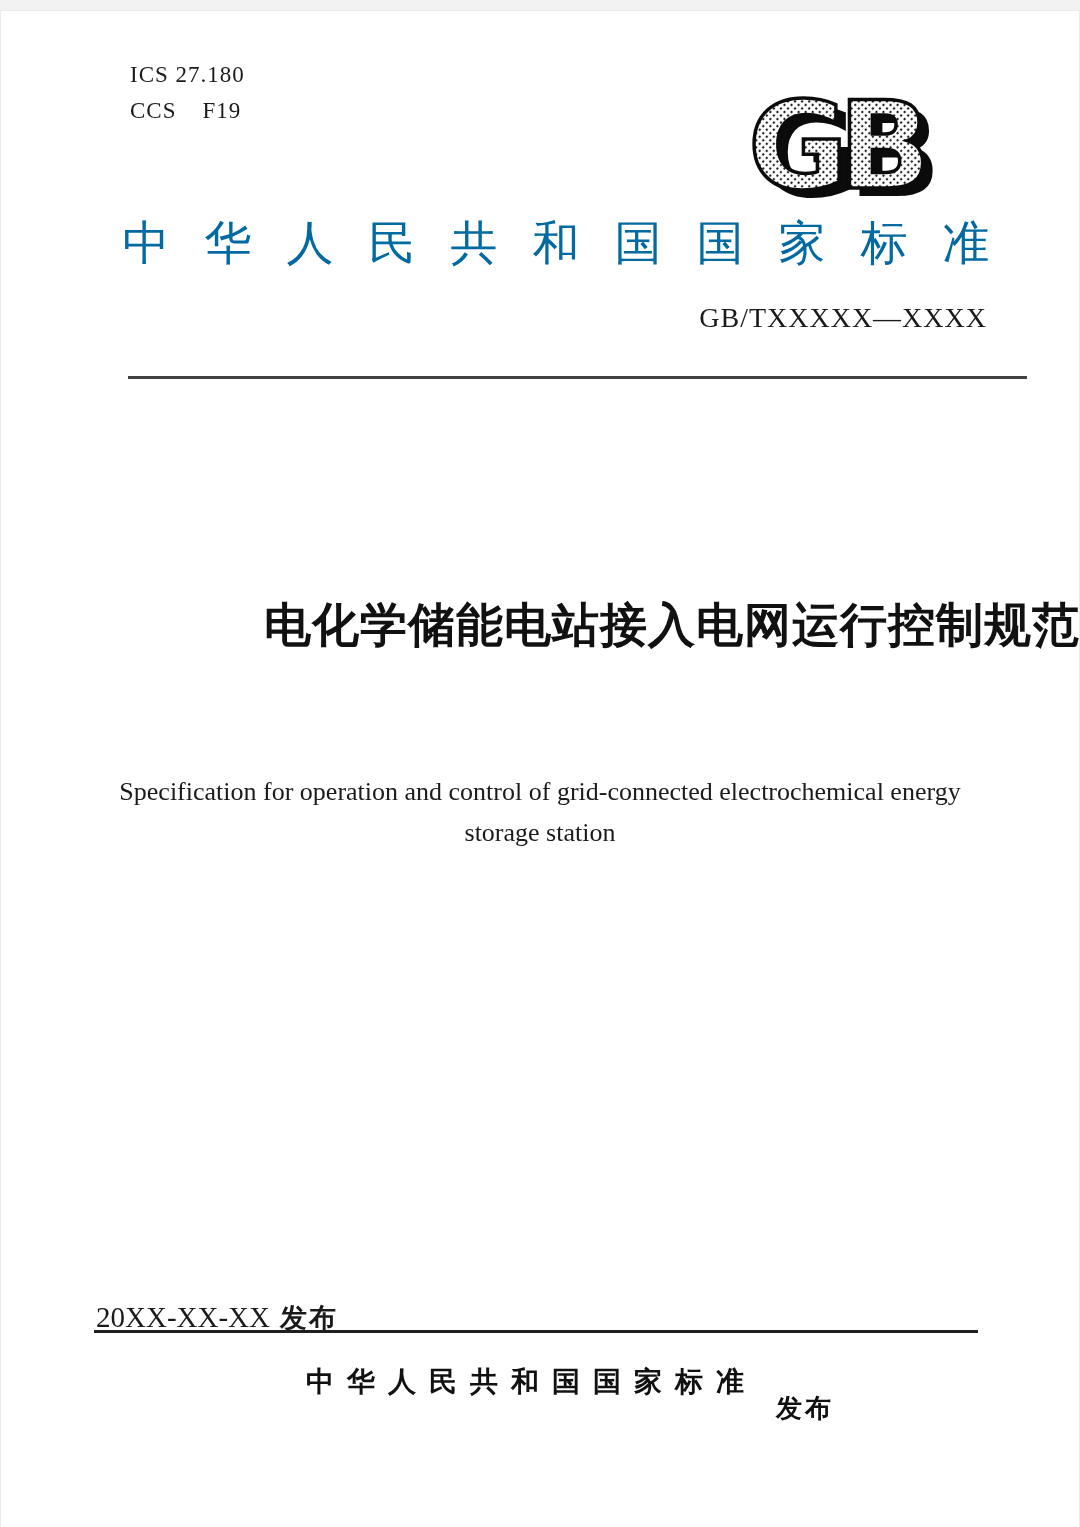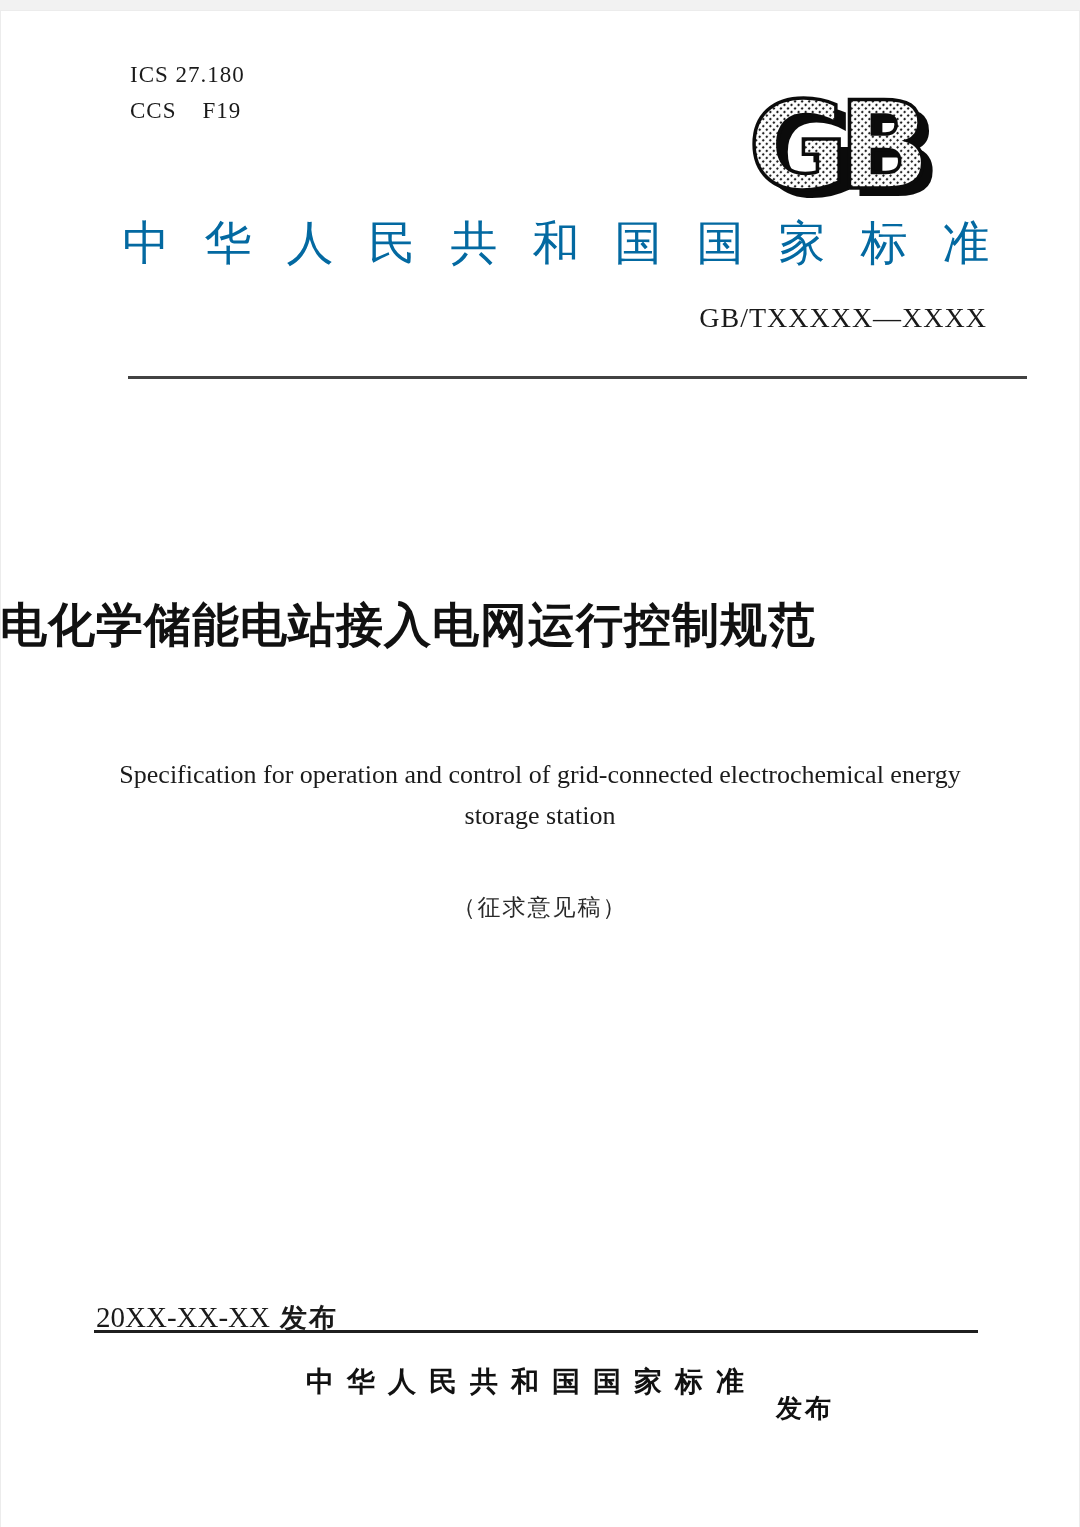--- a/index.html
+++ b/index.html
@@ -75,34 +75,34 @@
     height: 3px;
     background: #424242;
   }
 
   
   .title-zh {
     position: absolute;
     left: 0;
     right: 0;
     top: 584px;
-    text-align: left;
+    text-align: right;
     font-family: Liberation Mono, monospace;
     font-weight: 700;
     font-size: 47px;
     letter-spacing: 1px;
     color: #111111;
   }
 
   
   .title-en {
     position: absolute;
     left: 0;
     right: 0;
-    top: 744px;
+    top: 761px;
     text-align: center;
     font-size: 26px;
     line-height: 41px;
     color: #1b1b1b;
   }
 
   .draft-note {
     position: absolute;
     left: 0;
     right: 0;
@@ -194,21 +194,20 @@
 
   <div class="rule-top"></div>
 
   <div class="title-zh">电化学储能电站接入电网运行控制规范</div>
 
   <div class="title-en">
     <div>Specification for operation and control of grid-connected electrochemical energy</div>
     <div>storage station</div>
   </div>
 
-  <div class="draft-note">（征求意见稿）</div>
 
   <div class="date-row">
     <div>
       <span>20XX-XX-XX</span><span class="date-label">发布</span>
     </div>
   </div>
 
   <div class="rule-bottom"></div>
 
   <div class="authority-block">

